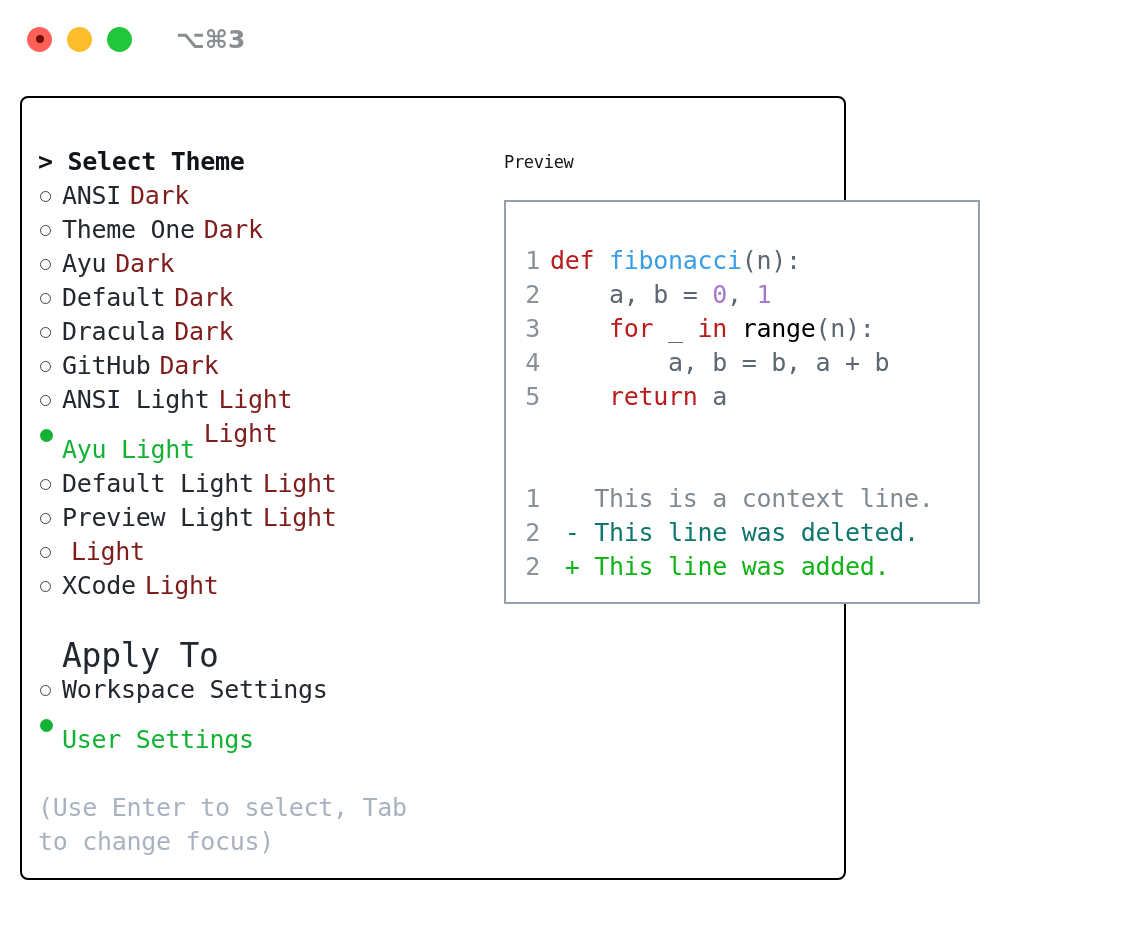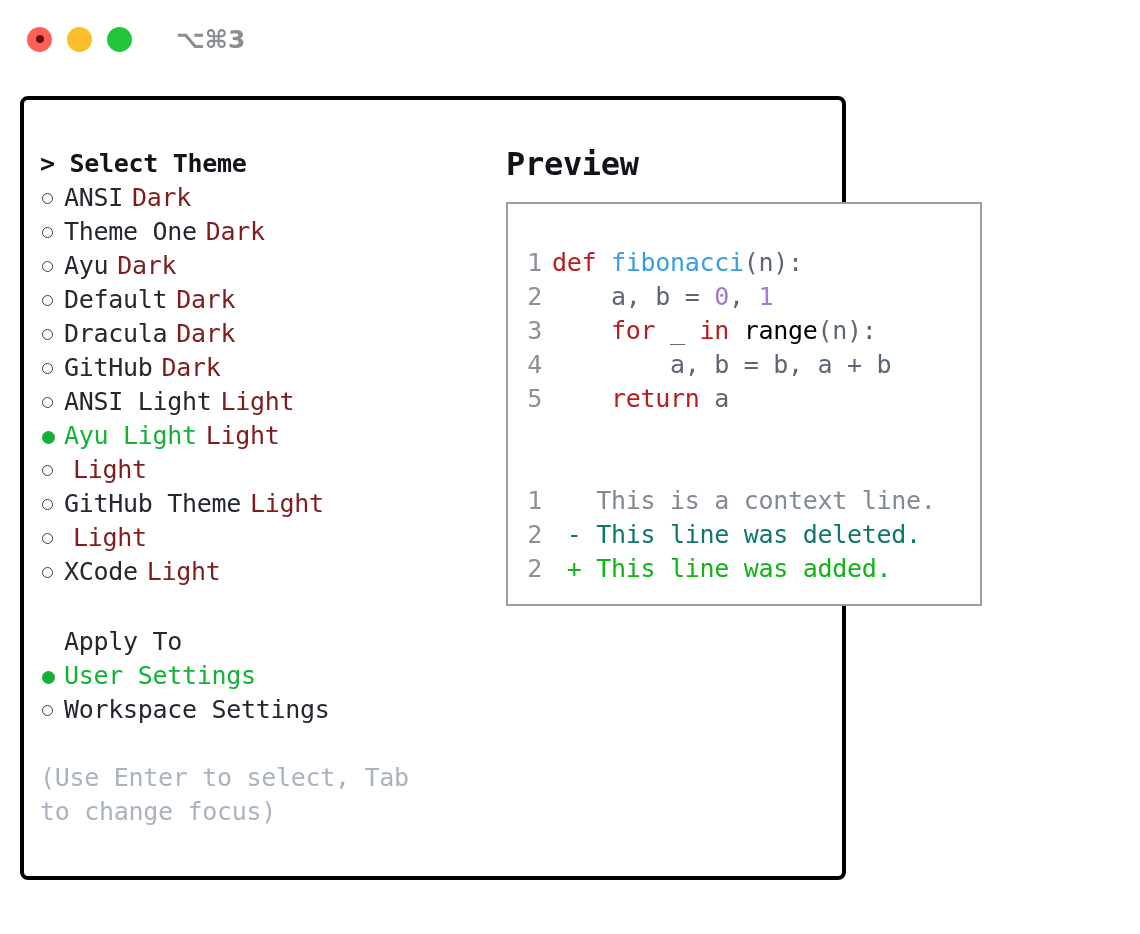--- a/index.html
+++ b/index.html
@@ -65,21 +65,21 @@
     white-space: pre;
   }
 
   
   #panel {
     position: absolute;
     left: 20px;
     top: 96px;
     width: 826px;
     height: 784px;
-    border: 4px solid #000000;
+    border: 2px solid #000000;
     border-radius: 8px;
     box-sizing: border-box;
     background: #ffffff;
   }
 
   #columns {
     position: absolute;
     left: 0; top: 0;
     width: 100%; height: 100%;
     display: flex;
@@ -133,50 +133,50 @@
   .bullet .filled {
     position: absolute;
     left: 2px;
     top: 12px;
     width: 13px;
     height: 13px;
     border-radius: 50%;
     background: #13b235;
   }
   .row-label { color: #23282e; }
-  .row-label.selected { color: #13b235; }
+  .row-label.selected { color: #13b235; margin-top: 16px; }
   .row-tag {
     color: #7f1d1d;
     margin-left: 9px;
   }
 
   .apply-title {
-    font-size: 25px;
+    font-size: 33px;
     color: #23282e;
     line-height: 34px;
     white-space: pre;
     padding-left: 24px;
     letter-spacing: -0.3px;
   }
 
   #hint {
     margin-top: 34px;
     font-size: 25px;
     color: #a9b3c0;
     line-height: 34px;
     width: 400px;
     letter-spacing: -0.3px;
   }
 
   .spacer-lg { height: 36px; }
 
   
   #preview-title {
-    font-size: 32px;
-    font-weight: bold;
+    font-size: 17px;
+    font-weight: normal;
     color: #111418;
     white-space: pre;
     line-height: 34px;
     letter-spacing: -0.3px;
   }
   #preview-box {
     margin-top: 21px;
     width: 476px;
     height: 404px;
     border: 2px solid #96a0ad;
@@ -232,32 +232,32 @@
         <div class="section-header">&gt; Select Theme</div>
         <div id="theme-rows">
             <div class="list-row"><span class="bullet"><span class="ring"></span></span><span class="row-label">ANSI</span><span class="row-tag">Dark</span></div>
             <div class="list-row"><span class="bullet"><span class="ring"></span></span><span class="row-label">Theme One</span><span class="row-tag">Dark</span></div>
             <div class="list-row"><span class="bullet"><span class="ring"></span></span><span class="row-label">Ayu</span><span class="row-tag">Dark</span></div>
             <div class="list-row"><span class="bullet"><span class="ring"></span></span><span class="row-label">Default</span><span class="row-tag">Dark</span></div>
             <div class="list-row"><span class="bullet"><span class="ring"></span></span><span class="row-label">Dracula</span><span class="row-tag">Dark</span></div>
             <div class="list-row"><span class="bullet"><span class="ring"></span></span><span class="row-label">GitHub</span><span class="row-tag">Dark</span></div>
             <div class="list-row"><span class="bullet"><span class="ring"></span></span><span class="row-label">ANSI Light</span><span class="row-tag">Light</span></div>
             <div class="list-row"><span class="bullet"><span class="filled"></span></span><span class="row-label selected">Ayu Light</span><span class="row-tag">Light</span></div>
-            <div class="list-row"><span class="bullet"><span class="ring"></span></span><span class="row-tag">Light</span></div>
-            <div class="list-row"><span class="bullet"><span class="ring"></span></span><span class="row-label">GitHub Theme</span><span class="row-tag">Light</span></div>
+            <div class="list-row"><span class="bullet"><span class="ring"></span></span><span class="row-label">Default Light</span><span class="row-tag">Light</span></div>
+            <div class="list-row"><span class="bullet"><span class="ring"></span></span><span class="row-label">Preview Light</span><span class="row-tag">Light</span></div>
             <div class="list-row"><span class="bullet"><span class="ring"></span></span><span class="row-tag">Light</span></div>
             <div class="list-row"><span class="bullet"><span class="ring"></span></span><span class="row-label">XCode</span><span class="row-tag">Light</span></div>
           </div>
 
         <div class="spacer-lg"></div>
 
         <div class="apply-title">Apply To</div>
         <div id="apply-rows">
+            <div class="list-row"><span class="bullet"><span class="ring"></span></span><span class="row-label">Workspace Settings</span></div>
             <div class="list-row"><span class="bullet"><span class="filled"></span></span><span class="row-label selected">User Settings</span></div>
-            <div class="list-row"><span class="bullet"><span class="ring"></span></span><span class="row-label">Workspace Settings</span></div>
           </div>
 
         <div id="hint">(Use Enter to select, Tab to change focus)</div>
       </div>
 
       <div id="right-col">
         <div id="preview-title">Preview</div>
         <div id="preview-box">
           <div id="code-block">
               <div class="code-line"><span class="lineno">1</span><span class="code-text"><span class="tok-kw">def</span><span class="tok-plain"> </span><span class="tok-fn">fibonacci</span><span class="tok-punc">(n):</span></span></div>

